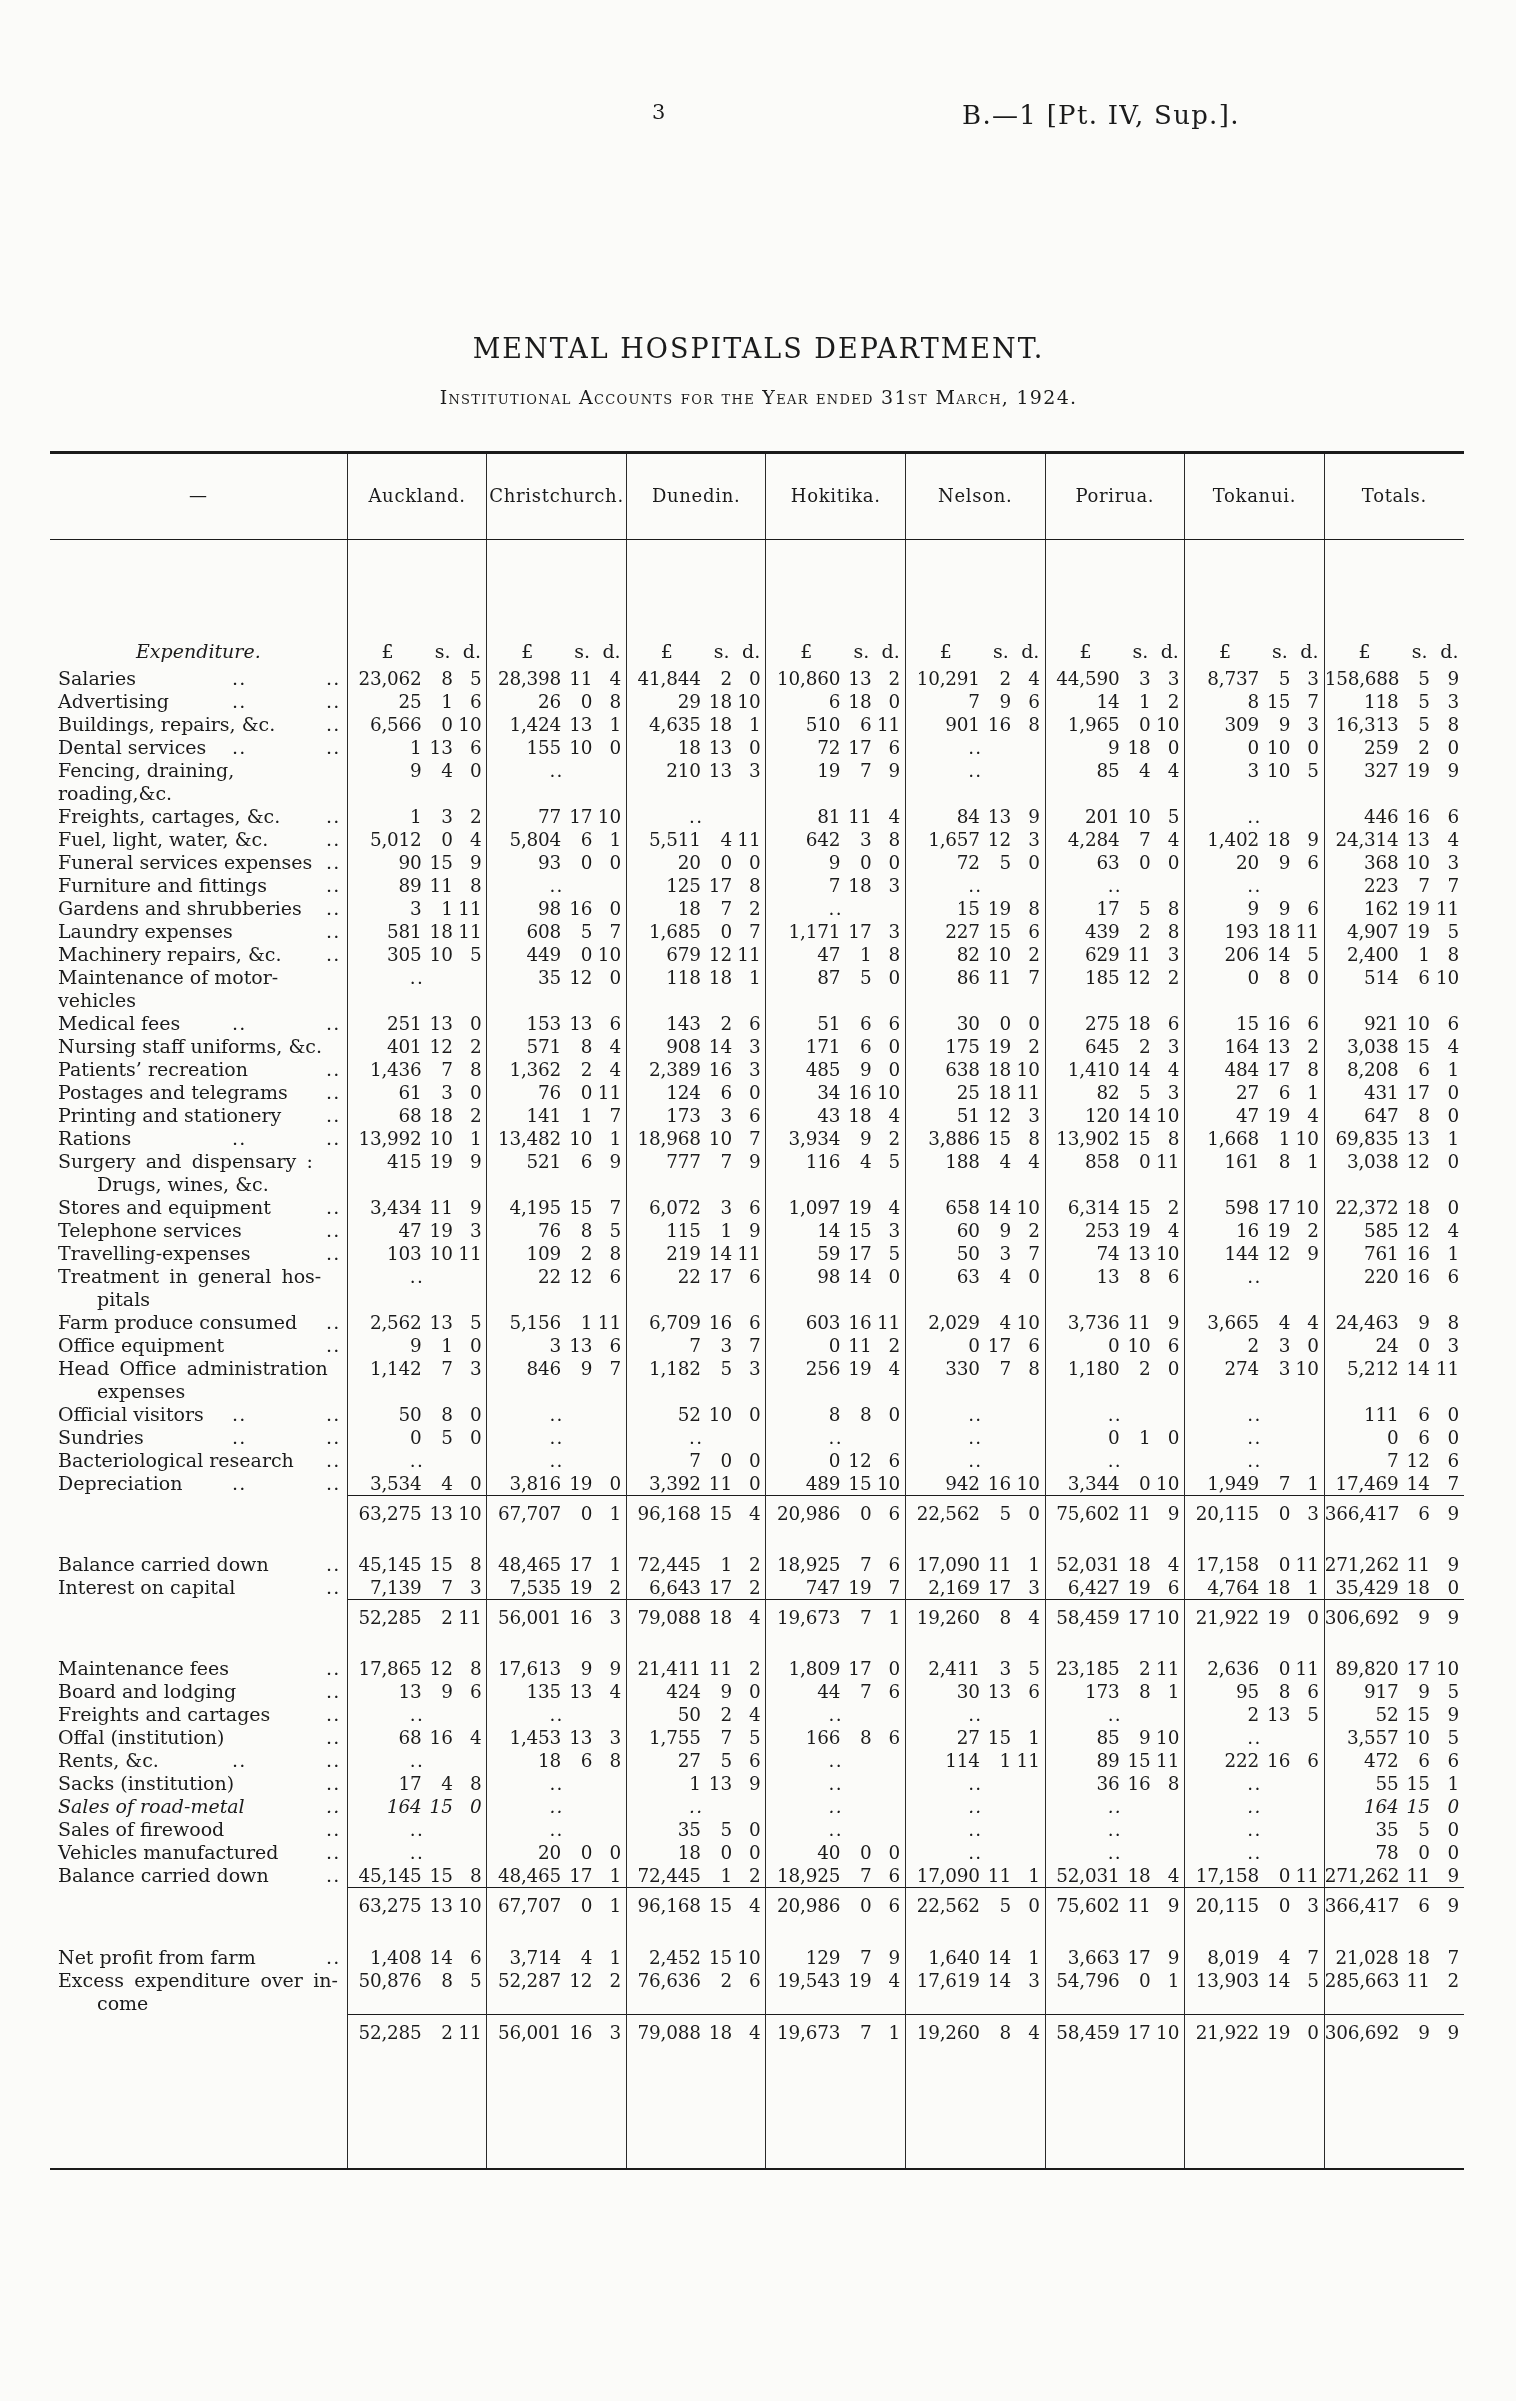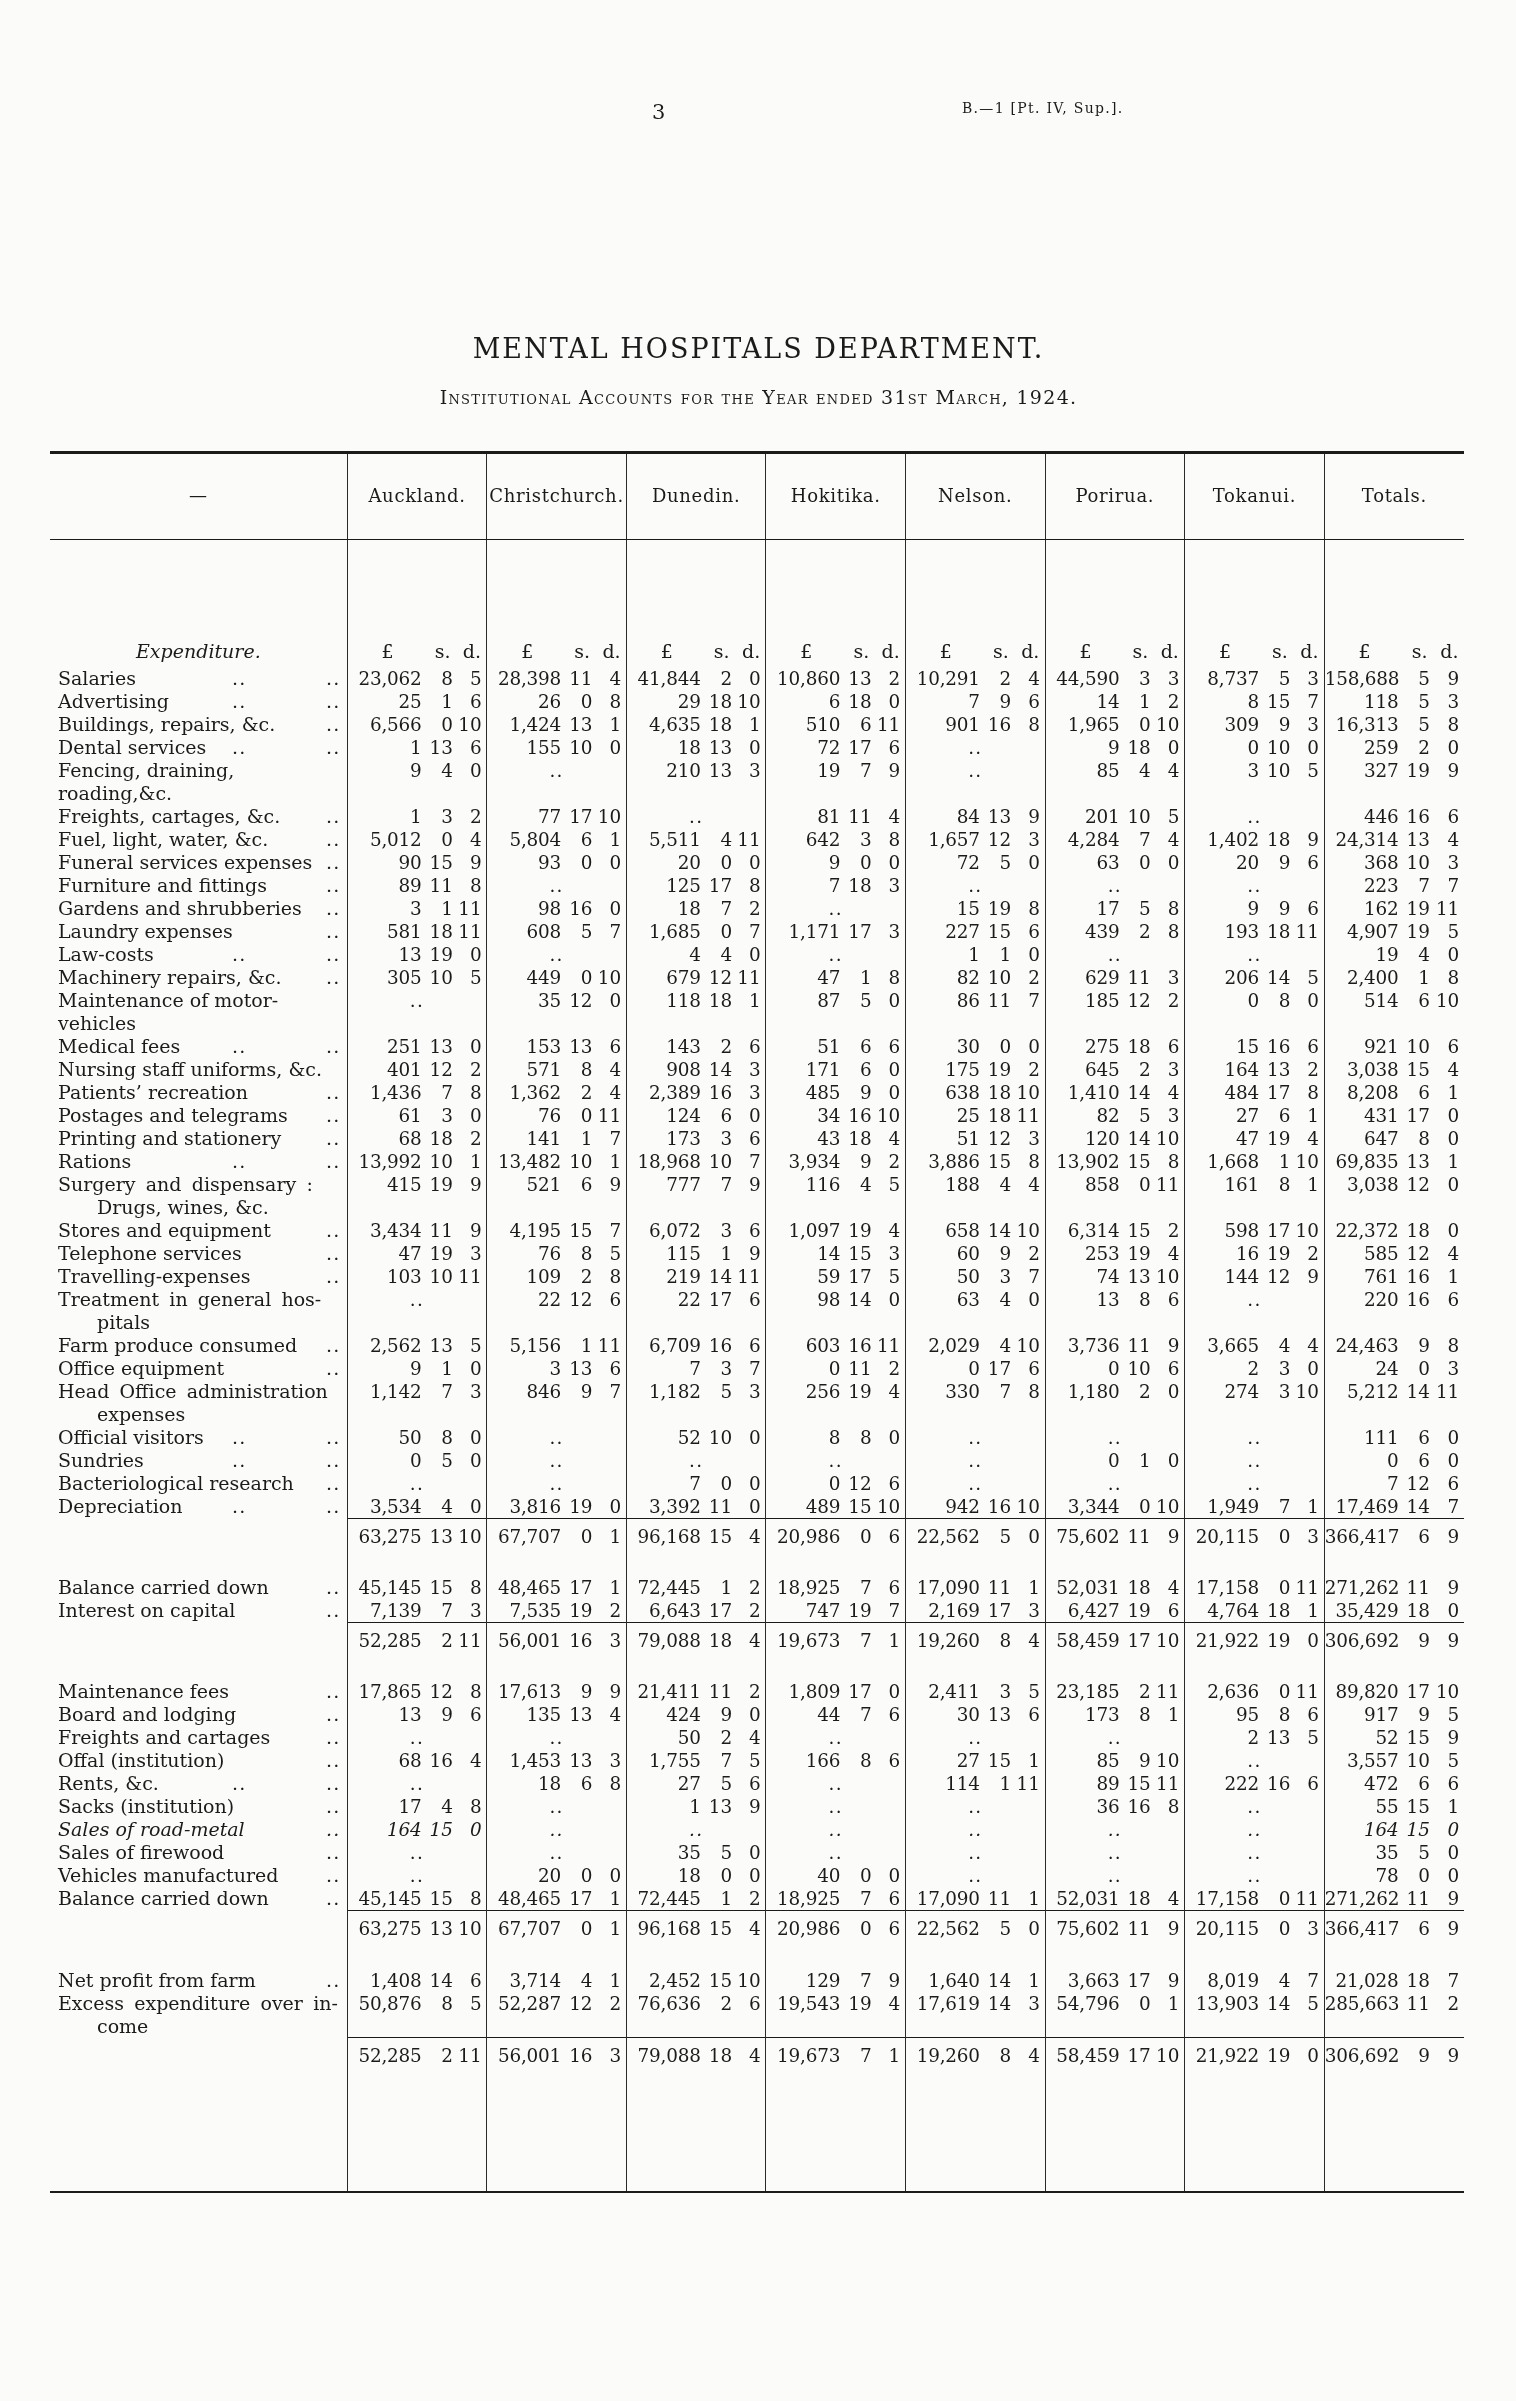--- a/index.html
+++ b/index.html
@@ -10,21 +10,21 @@
     margin: 0 auto;
     background: #fbfbf9;
     color: #1b1b1b;
     font-family: "DejaVu Serif", "Liberation Serif", serif;
     overflow: hidden;
     box-sizing: border-box;
     padding-top: 333px;
   }
   .running-head { position:absolute; top:100px; left:0; width:100%; height:31px; }
   .pageno { position:absolute; left:652px; top:0; font-size:21px; }
-  .docref { position:absolute; left:962px; top:0; font-size:14px; letter-spacing:1.3px; white-space:nowrap; }
+  .docref { position:absolute; left:962px; top:0; font-size:26px; letter-spacing:1.3px; white-space:nowrap; }
   .title {
     text-align:center; font-size:27px; font-weight:normal;
     letter-spacing:2px; margin:0; line-height:31px;
   }
   .subtitle {
     text-align:center; font-size:19px; font-variant:small-caps;
     letter-spacing:1.3px; margin-top:21.4px; line-height:25.4px;
   }
   table.acct {
     border-collapse:collapse; table-layout:fixed;
@@ -438,41 +438,20 @@
           <td class="c-d num">8</td>
           <td class="c-l gs num">193</td>
           <td class="c-s num">18</td>
           <td class="c-d num">11</td>
           <td class="c-l gs num">4,907</td>
           <td class="c-s num">19</td>
           <td class="c-d num">5</td>
         </tr>
         <tr style="vertical-align: top;">
           <td class="lblcell">
-            <div class="lb">Law-costs<span class="dt d1">..</span><span class="dt d2">..</span></div>
-          </td>
-          <td class="c-l gs num">13</td>
-          <td class="c-s num">19</td>
-          <td class="c-d num">0</td>
-          <td class="c-e gs num" colspan="3">..</td>
-          <td class="c-l gs num">4</td>
-          <td class="c-s num">4</td>
-          <td class="c-d num">0</td>
-          <td class="c-e gs num" colspan="3">..</td>
-          <td class="c-l gs num">1</td>
-          <td class="c-s num">1</td>
-          <td class="c-d num">0</td>
-          <td class="c-e gs num" colspan="3">..</td>
-          <td class="c-e gs num" colspan="3">..</td>
-          <td class="c-l gs num">19</td>
-          <td class="c-s num">4</td>
-          <td class="c-d num">0</td>
-        </tr>
-        <tr style="vertical-align: top;">
-          <td class="lblcell">
             <div class="lb">Machinery repairs, &amp;c.<span class="dt d2">..</span></div>
           </td>
           <td class="c-l gs num">305</td>
           <td class="c-s num">10</td>
           <td class="c-d num">5</td>
           <td class="c-l gs num">449</td>
           <td class="c-s num">0</td>
           <td class="c-d num">10</td>
           <td class="c-l gs num">679</td>
           <td class="c-s num">12</td>

